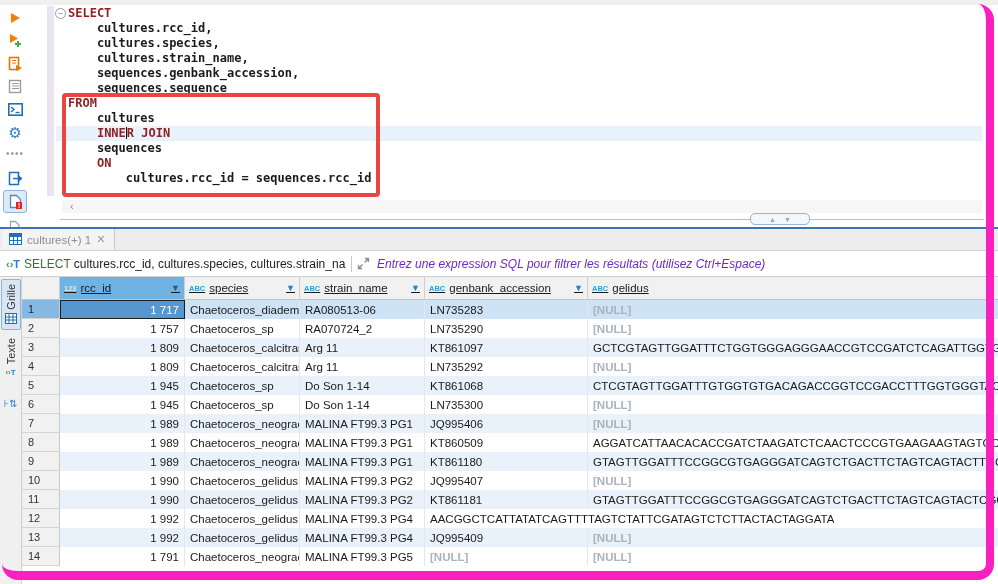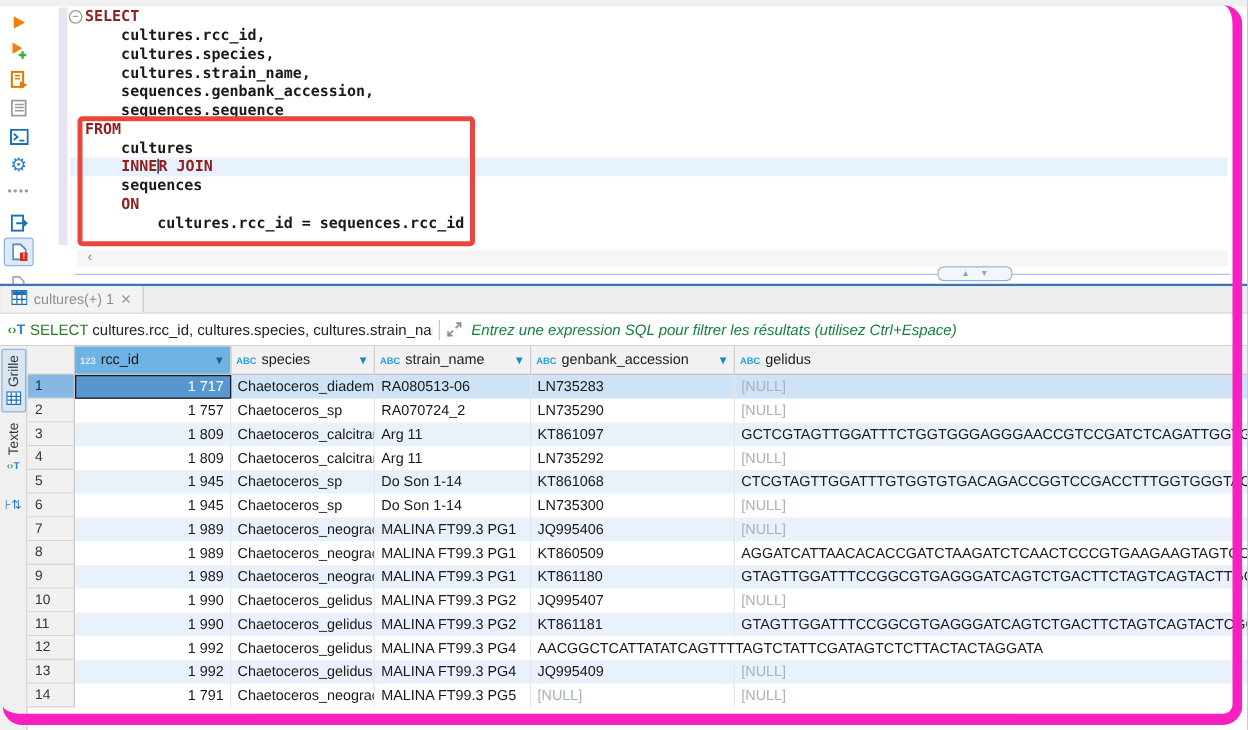--- a/index.html
+++ b/index.html
@@ -37,51 +37,51 @@
   .rtab-close { color:#9a9a9a; font-size:11px; }
 
   
   .filterbar { position:absolute; left:0; top:251px; right:0; height:26px; background:#fff; border-bottom:1px solid #cfcfcf; display:flex; align-items:center; font-size:12px; }
   .fb-icon { padding:0 4px 0 6px; font-weight:700; font-size:11px; white-space:nowrap; }
   .fb-icon .g { color:#3a9e3a; } .fb-icon .b { color:#2a7fd4; }
   .fb-query { white-space:nowrap; overflow:hidden; width:322px; color:#222; }
   .fb-query .kw { color:#2a7a2a; }
   .fb-sep { width:1px; height:16px; background:#c9c9c9; margin:0 5px; }
   .fb-expand { margin-right:7px; display:flex; align-items:center; }
-  .fb-placeholder { color:#15803d; font-style:italic; white-space:nowrap; overflow:hidden; }
+  .fb-placeholder { color:#6d28d9; font-style:italic; white-space:nowrap; overflow:hidden; }
 
   
   .results { position:absolute; left:0; top:277px; right:0; bottom:0; display:flex; }
   .side-tabs { width:22px; background:#f0f0f0; border-right:1px solid #d0d0d0; display:flex; flex-direction:column; align-items:center; padding-top:2px; }
   .side-tab { display:flex; flex-direction:column; align-items:center; padding:4px 0 3px; margin-bottom:4px; border-radius:2px; width:20px; }
   .side-tab.sel { background:#d8e6f4; border:1px solid #8fb4d9; }
   .side-tab .vlabel { writing-mode:vertical-rl; transform:rotate(180deg); font-size:11px; color:#333; margin-bottom:3px; }
   .side-tab .sicon { font-size:9px; }
   .panel-icon { margin-top:14px; color:#2a7fd4; font-size:10px; }
 
   .grid { flex:1; display:flex; flex-direction:column; font-size:11.5px; color:#1a1a1a; overflow:hidden; }
   .ghead { display:flex; height:23px; background:#f1f1f1; border-bottom:1px solid #c4c4c4; }
-  .hcell { display:flex; align-items:center; padding:8px 4px; border-right:1px solid #cfcfcf; overflow:hidden; }
+  .hcell { display:flex; align-items:center; padding:8px 4px; border-right:1px solid #cfcfcf; overflow:hidden;text-decoration:underline; }
   .hcell .typ { font-size:7.5px; font-weight:700; color:#2aa0dc; margin-right:4px; letter-spacing:0; }
   .hcell .hlabel { flex:1; white-space:nowrap; overflow:hidden; }
   .hcell .arrow { color:#1f84c8; font-size:9px; margin-left:3px; }
   .hcell.selcol { background:#6fb2e4; }
   .hcell.selcol .typ { color:#d9ecfa; }
   .hcell.selcol .arrow { color:#1a5f9e; }
 
   .grows { flex:1; overflow:hidden; }
   .grow { display:flex; height:19px; background:#fff; }
   .grow.odd { background:#e9f1fa; }
   .grow.selrow { background:#cfe3f6; }
   .cell { display:flex; align-items:center; padding:0 5px; border-right:1px solid #e3e8ee; white-space:nowrap; overflow:hidden; }
   .cell-num { justify-content:flex-start; background:#f1f1f1; border-right:1px solid #c9c9c9; border-bottom:1px solid #d4d4d4; color:#333; font-size:11px; padding-left:6px; }
   .selrow .cell-num { background:#85b8e2; color:#102a40; }
   .cell-rcc { justify-content:flex-end; }
   .cell.focused { background:#5697d0; color:#fff; outline:1.5px solid #1c1c1c; outline-offset:-1.5px; }
-  .cell.nullv { color:#a9b2bd; }
+  .cell.nullv { color:#a9b2bd;font-weight:bold; }
 
   .col-num { width:38px; }
   .col-rcc_id { width:125px; }
   .col-species { width:115px; }
   .col-strain_name { width:125px; }
   .col-genbank_accession { width:163px; }
   .col-sequence { flex:1; border-right:none; }
 
   
   .pink-frame { position:absolute; left:2px; top:4px; right:4px; bottom:4px; border-right:8px solid #f820c0; border-bottom:9px solid #f820c0; border-radius:0 16px 16px 16px; z-index:9; pointer-events:none; }

